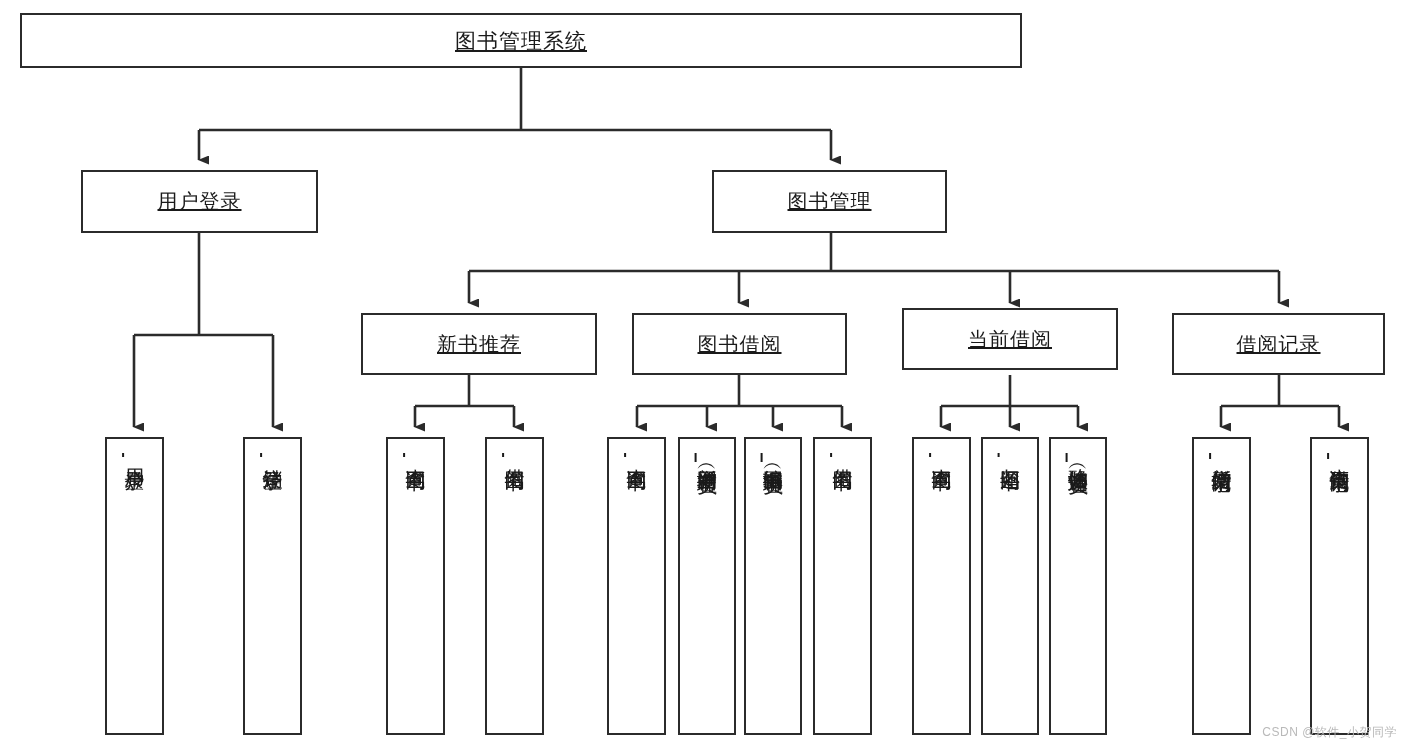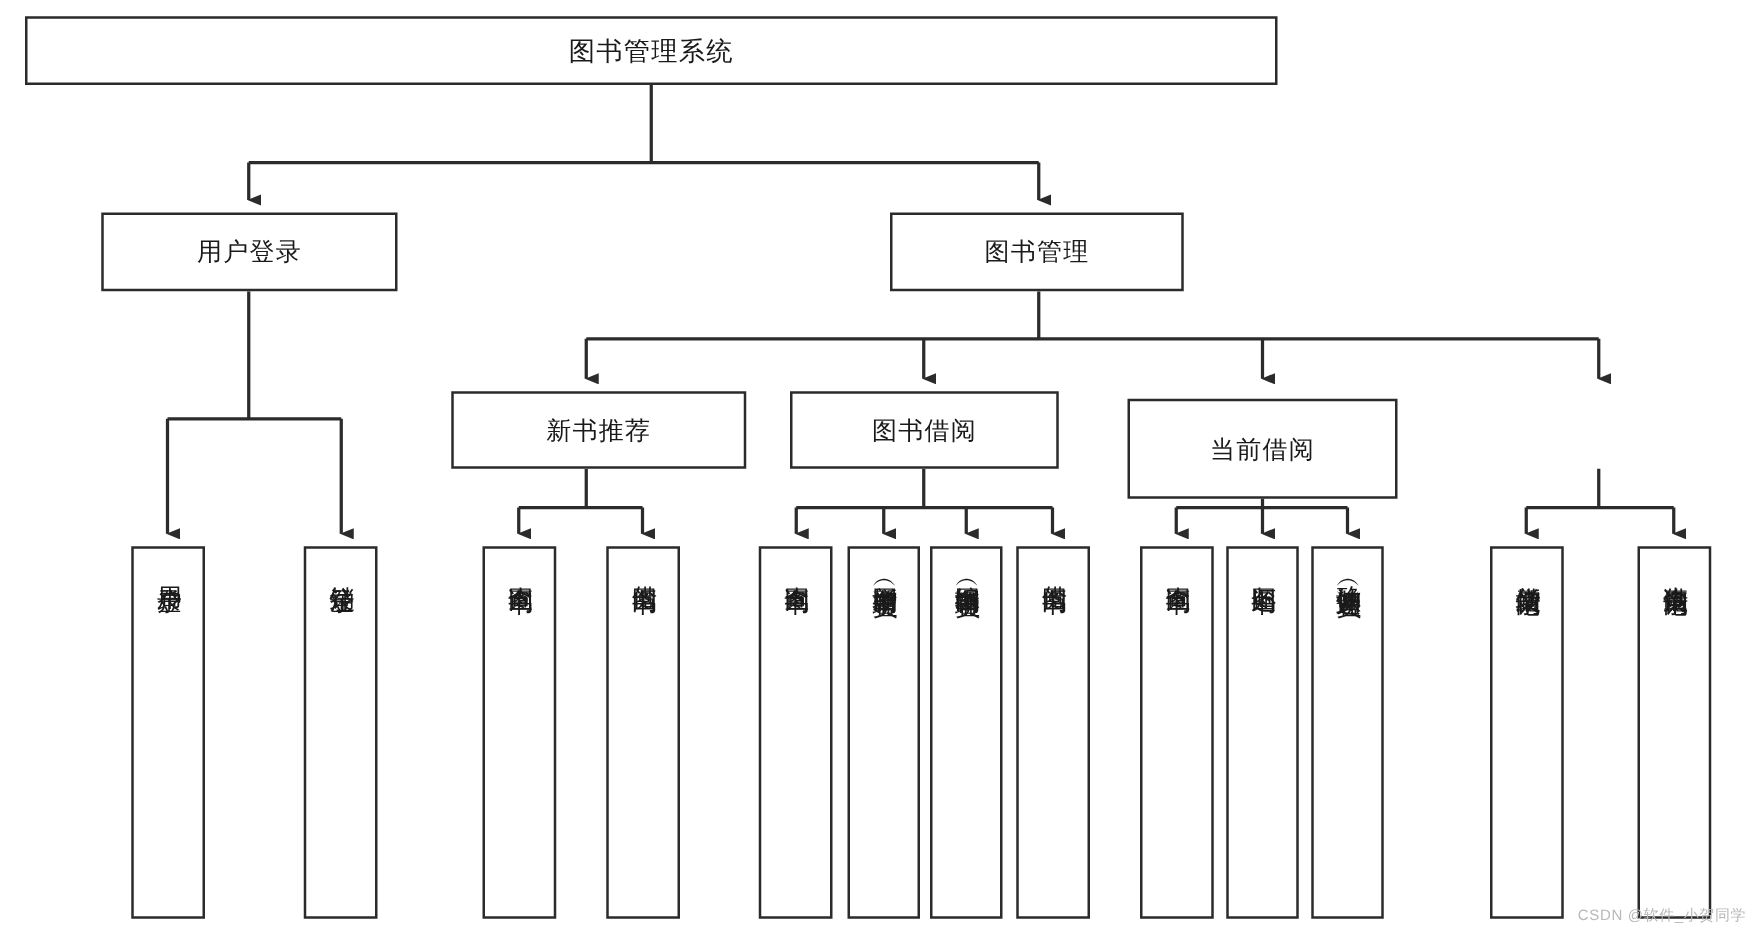--- a/index.html
+++ b/index.html
@@ -27,20 +27,21 @@
   
   .node {
     position: absolute;
     box-sizing: border-box;
     background: #ffffff;
     border: 2px solid #2b2b2b;
     display: flex;
     align-items: center;
     justify-content: center;
     color: #1a1a1a;
+    text-decoration: underline;
   }
   .node.level-0 { font-size: 21px; }
   .node.level-1 { font-size: 20px; }
   .node.level-2 { font-size: 20px; }
   .node.leaf {
     font-size: 20px;
     align-items: flex-start;
     justify-content: center;
     padding-top: 14px;
   }
@@ -131,22 +132,25 @@
   <div class="node level-1" style="left:712px; top:170px; width:235px; height:63px;">
     <span class="htext">图书管理</span>
   </div>
 
   <div class="node level-2" style="left:361px; top:313px; width:236px; height:62px;">
     <span class="htext">新书推荐</span>
   </div>
   <div class="node level-2" style="left:632px; top:313px; width:215px; height:62px;">
     <span class="htext">图书借阅</span>
   </div>
-  <div class="node level-2" style="left:902px; top:319px; width:216px; height:80px;">
+  <div class="node level-2" style="left:902px; top:308px; width:216px; height:62px;">
     <span class="htext">当前借阅</span>
+  </div>
+  <div class="node level-2" style="left:1172px; top:313px; width:213px; height:62px;">
+    <span class="htext">借阅记录</span>
   </div>
 
   <div class="node leaf" style="left:105px; top:437px; width:59px; height:298px;">
     <span class="vtext">用户登录</span>
   </div>
   <div class="node leaf" style="left:243px; top:437px; width:59px; height:298px;">
     <span class="vtext">注销登录</span>
   </div>
 
   <div class="node leaf" style="left:386px; top:437px; width:59px; height:298px;">

